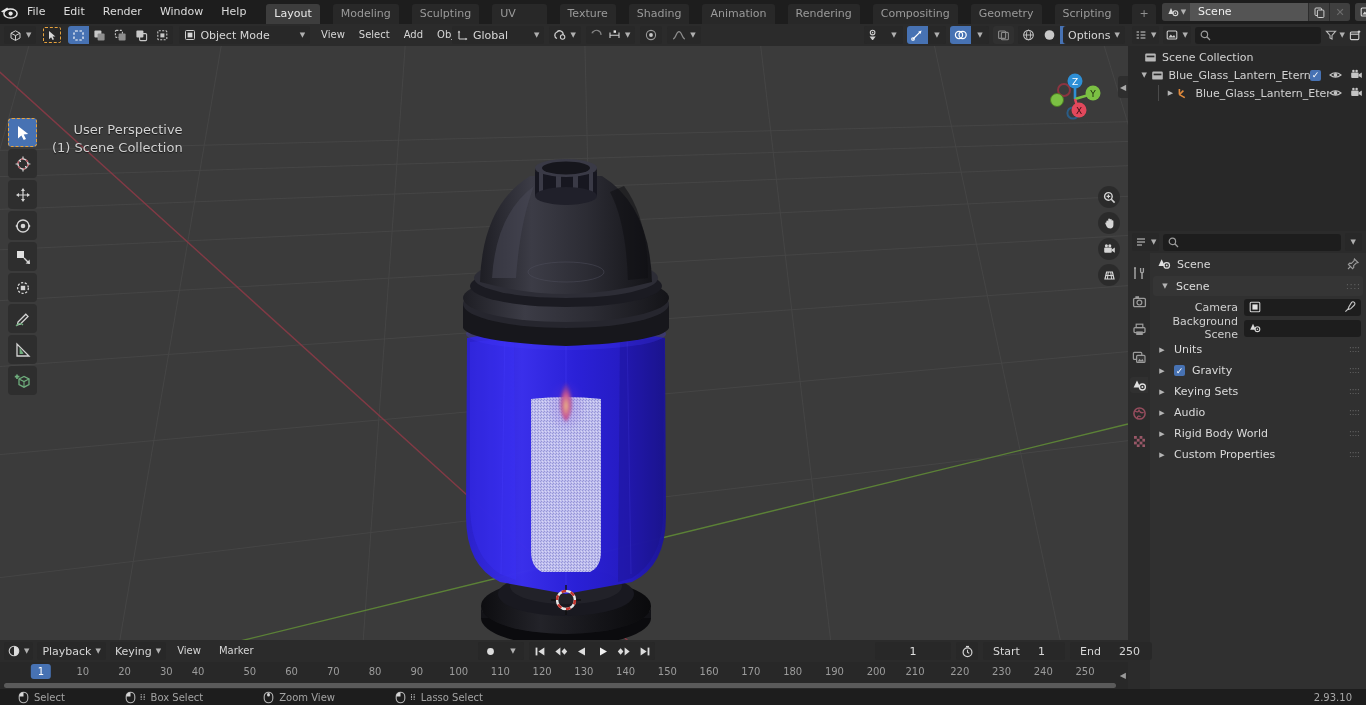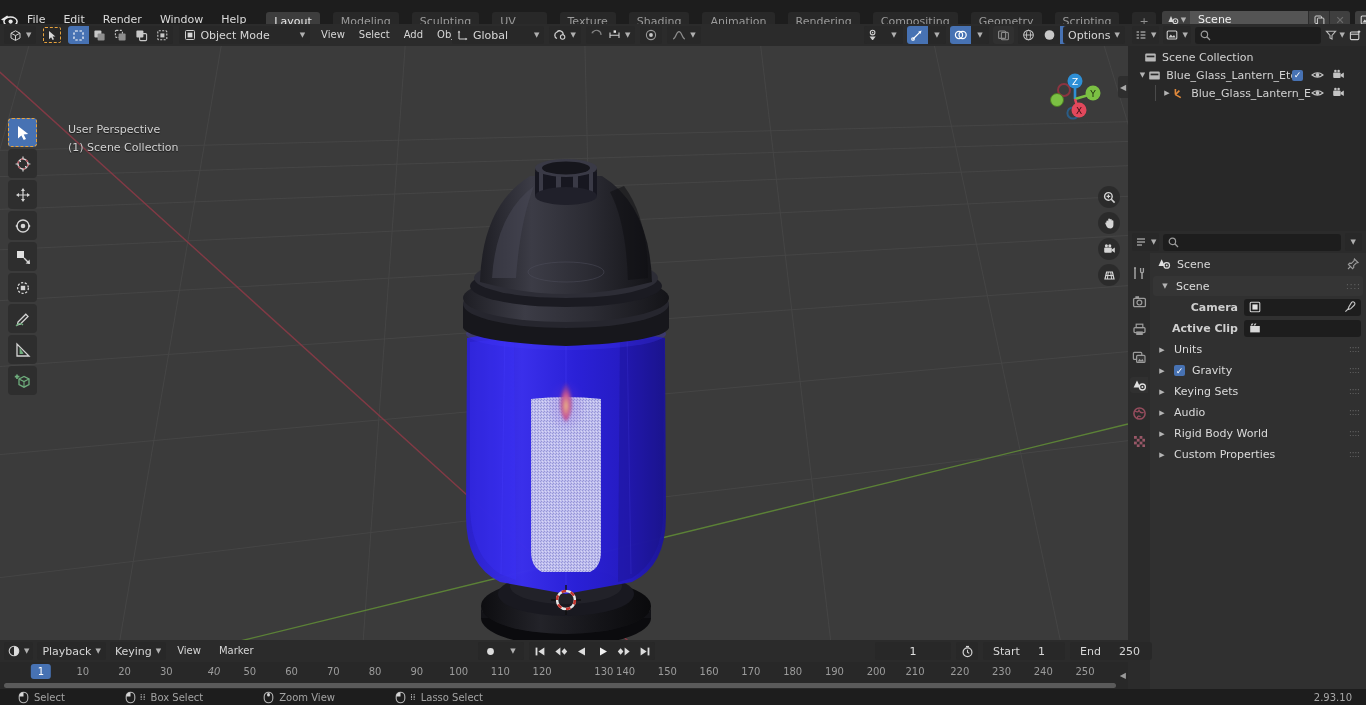--- a/index.html
+++ b/index.html
@@ -9,21 +9,21 @@
     font-family: "DejaVu Sans", "Liberation Sans", sans-serif;
     font-size: 11px;
     color: #e5e5e5;
     overflow: hidden;
     -webkit-font-smoothing: antialiased;
   }
   #app { position: relative; width: 1366px; height: 705px; }
 
   
   .topbar {
-    position: absolute; left: 0; top: 8px; width: 1088px; height: 24px;
+    position: absolute; left: 0; top: 0; width: 1088px; height: 24px;
     background: #1d1d1d; display: flex; align-items: center;
   }
   .blender-logo { width: 30px; height: 24px; display: flex; align-items: center; justify-content: center; }
   .menu-item {
     padding: 0 9px; height: 18px; line-height: 18px; color: #dcdcdc;
     font-size: 11px; border-radius: 3px; cursor: default;
   }
   .ws-tabs { display: flex; align-items: center; margin-left: 11px; height: 24px; gap: 12px; }
   .ws-tab {
     padding: 0 8px; height: 20px; line-height: 20px; font-size: 11px;
@@ -72,23 +72,24 @@
   .vh-text { padding: 0 7px; height: 18px; line-height: 18px; font-size: 10px; color: #d6d6d6; border-radius: 3px; cursor: default; }
   .chev { font-size: 7px; color: #b0b0b0; }
 
   
   .viewport {
     position: absolute; left: 0; top: 46px; width: 1128px; height: 594px;
     background: #3b3b3b; overflow: hidden;
   }
   .vp-canvas { position: absolute; inset: 0; }
   .vp-overlay-text {
-    position: absolute; left: 68px; top: 75px; font-size: 11px;
+    position: absolute; left: 52px; top: 75px; font-size: 13px;
     color: #d2d2d2; line-height: 18px; text-shadow: 0 1px 1px rgba(0,0,0,.6);
     pointer-events: none;
+    text-align: right;
   }
 
   
   .toolcol {
     position: absolute; left: 8px; top: 72px; width: 29px;
     display: flex; flex-direction: column; gap: 2px;
   }
   .toolbtn {
     width: 29px; height: 29px; background: #2e2e2e; border-radius: 4px;
     display: flex; align-items: center; justify-content: center; color: #cfcfcf;
@@ -111,21 +112,21 @@
     height: 22px; background: #2b2b2b; display: flex; align-items: center;
     padding: 0 4px; gap: 4px;
   }
   .ol-search {
     flex: 1; height: 17px; background: #1d1d1d; border-radius: 3px;
     display: flex; align-items: center; padding: 0 5px; gap: 4px; color: #777;
   }
   .ol-body { padding-top: 2px; }
   .ol-row {
     height: 18px; display: flex; align-items: center; font-size: 11px;
-    color: #d2d2d2; padding-right: 21px; position: relative;
+    color: #d2d2d2; padding-right: 3px; position: relative;
   }
   .ol-label { white-space: nowrap; overflow: hidden; text-overflow: clip; }
   .ol-icons { margin-left: auto; display: flex; align-items: center; gap: 8px; }
   .tri { width: 10px; display: inline-block; text-align: center; font-size: 7px; color: #b4b4b4; }
   .ckbox { width: 11px; height: 11px; background: #4772b3; border-radius: 2px;
            display: flex; align-items: center; justify-content: center; color: #fff; font-size: 9px; }
 
   
   .props {
     position: absolute; left: 1128px; top: 231px; width: 238px; height: 458px;
@@ -151,21 +152,21 @@
     height: 22px; display: flex; align-items: center; gap: 6px; padding: 0 7px;
     font-size: 11px; color: #d8d8d8;
   }
   .bc-pin { margin-left: auto; color: #9a9a9a; }
   .panel-head {
     height: 20px; display: flex; align-items: center; gap: 6px; padding: 0 7px;
     background: #353535; font-size: 11px; color: #dcdcdc; margin: 1px 3px; border-radius: 3px;
   }
   .panel-head .grip { margin-left: auto; color: #6a6a6a; letter-spacing: 1px; font-size: 8px; line-height: 5px; width: 10px; }
   .prop-row {
-    display: flex; align-items: center; height: 20px; margin: 1px 5px 1px 0; gap: 6px; font-weight: bold;
+    display: flex; align-items: center; height: 20px; margin: 1px 5px 1px 0; gap: 6px;
   }
   .prop-label { width: 88px; text-align: right; font-size: 11px; color: #cfcfcf; }
   .prop-field {
     flex: 1; height: 17px; background: #1d1d1d; border-radius: 3px;
     display: flex; align-items: center; padding: 0 5px; gap: 5px; color: #bbb;
   }
   .prop-field .eyedrop { margin-left: auto; color: #c6c6c6; }
   .sub-panel {
     height: 21px; display: flex; align-items: center; gap: 7px; padding: 0 7px;
     font-size: 11px; color: #dadada;
@@ -935,26 +936,27 @@
                 <span></span>
                 <span class="eyedrop">
                   <svg width="12" height="12" viewBox="0 0 12 12">
                     <path d="M7.6 1.4 A1.8 1.8 0 0 1 10.4 4 L6.6 7.8 L4.2 8.4 L4.8 6 Z" fill="none" stroke="#c8c8c8" stroke-width="1.1"></path>
                     <path d="M4.4 7.6 L1.4 10.6" stroke="#c8c8c8" stroke-width="1.2"></path>
                   </svg>
                 </span>
               </span>
             </div>
             <div class="prop-row">
-              <span class="prop-label">Active Clip</span>
+              <span class="prop-label">Background Scene</span>
               <span class="prop-field">
                 <span>
                   <svg width="12" height="12" viewBox="0 0 12 12">
-                    <path d="M1.2 4 L10.8 4 L10.8 10.4 L1.2 10.4 Z" fill="#d8d8d8"></path>
-                    <path d="M1.6 3.6 L2.8 1.6 L4.4 1.6 L3.2 3.6 Z M4.6 3.6 L5.8 1.6 L7.4 1.6 L6.2 3.6 Z" fill="#d8d8d8"></path>
+                    <path d="M4 1.8 L6.8 7.8 L1.2 7.8 Z" fill="#d8d8d8"></path>
+                    <circle cx="8.4" cy="7.2" r="2.4" fill="none" stroke="#d8d8d8" stroke-width="1.1"></circle>
+                    <circle cx="8.4" cy="7.2" r=".8" fill="#d8d8d8"></circle>
                   </svg>
                 </span>
                 <span></span>
               </span>
             </div>
             <div class="sub-panel">
               <span class="tri">▶</span>
               <span>Units</span>
               <span class="grip">::::</span>
             </div>
@@ -1078,30 +1080,30 @@
       </div>
     </div>
 
     <div class="tl-ruler" id="tlruler">
       <div class="tl-playhead">1</div>
       <div class="tl-scroll"></div>
       <div style="position:absolute;right:2px;top:9px;color:#9a9a9a;font-size:8px">◀</div>
     <div class="tl-tick" style="left: 82.76px;">10</div>
         <div class="tl-tick" style="left: 124.52px;">20</div>
         <div class="tl-tick" style="left: 166.28px;">30</div>
-        <div class="tl-tick" style="left: 214px; font-style: italic;">40</div>
+        <div class="tl-tick" style="left: 198px;">40</div>
         <div class="tl-tick" style="left: 249.8px;">50</div>
         <div class="tl-tick" style="left: 291.56px;">60</div>
         <div class="tl-tick" style="left: 333.32px;">70</div>
         <div class="tl-tick" style="left: 375.08px;">80</div>
         <div class="tl-tick" style="left: 416.84px;">90</div>
         <div class="tl-tick" style="left: 458.6px;">100</div>
         <div class="tl-tick" style="left: 500.36px;">110</div>
         <div class="tl-tick" style="left: 542.12px;">120</div>
-        <div class="tl-tick" style="left: 583.88px; margin-left: 20px;">130</div>
+        <div class="tl-tick" style="left: 583.88px;">130</div>
         <div class="tl-tick" style="left: 625.64px;">140</div>
         <div class="tl-tick" style="left: 667.4px;">150</div>
         <div class="tl-tick" style="left: 709.16px;">160</div>
         <div class="tl-tick" style="left: 750.92px;">170</div>
         <div class="tl-tick" style="left: 792.68px;">180</div>
         <div class="tl-tick" style="left: 834.44px;">190</div>
         <div class="tl-tick" style="left: 876.2px;">200</div>
         <div class="tl-tick" style="left: 915px;">210</div>
         <div class="tl-tick" style="left: 959.72px;">220</div>
         <div class="tl-tick" style="left: 1001.48px;">230</div>

